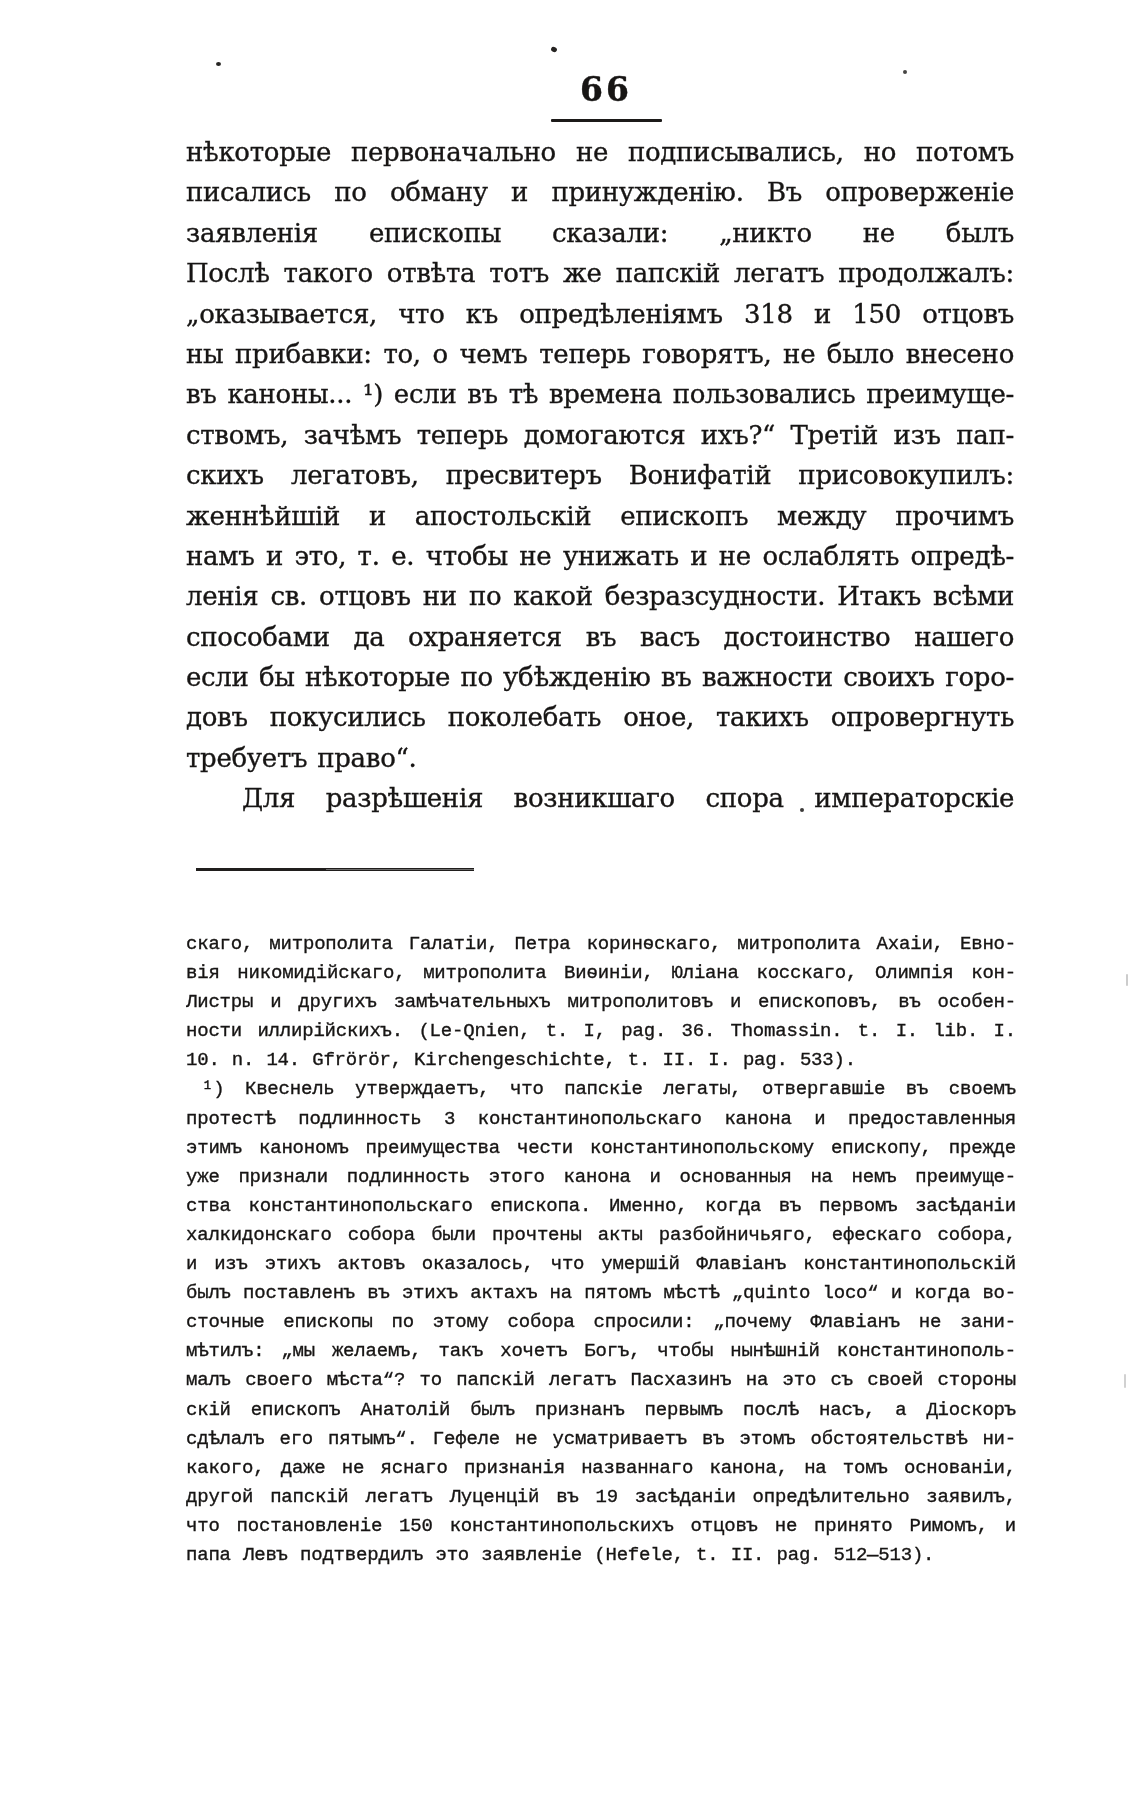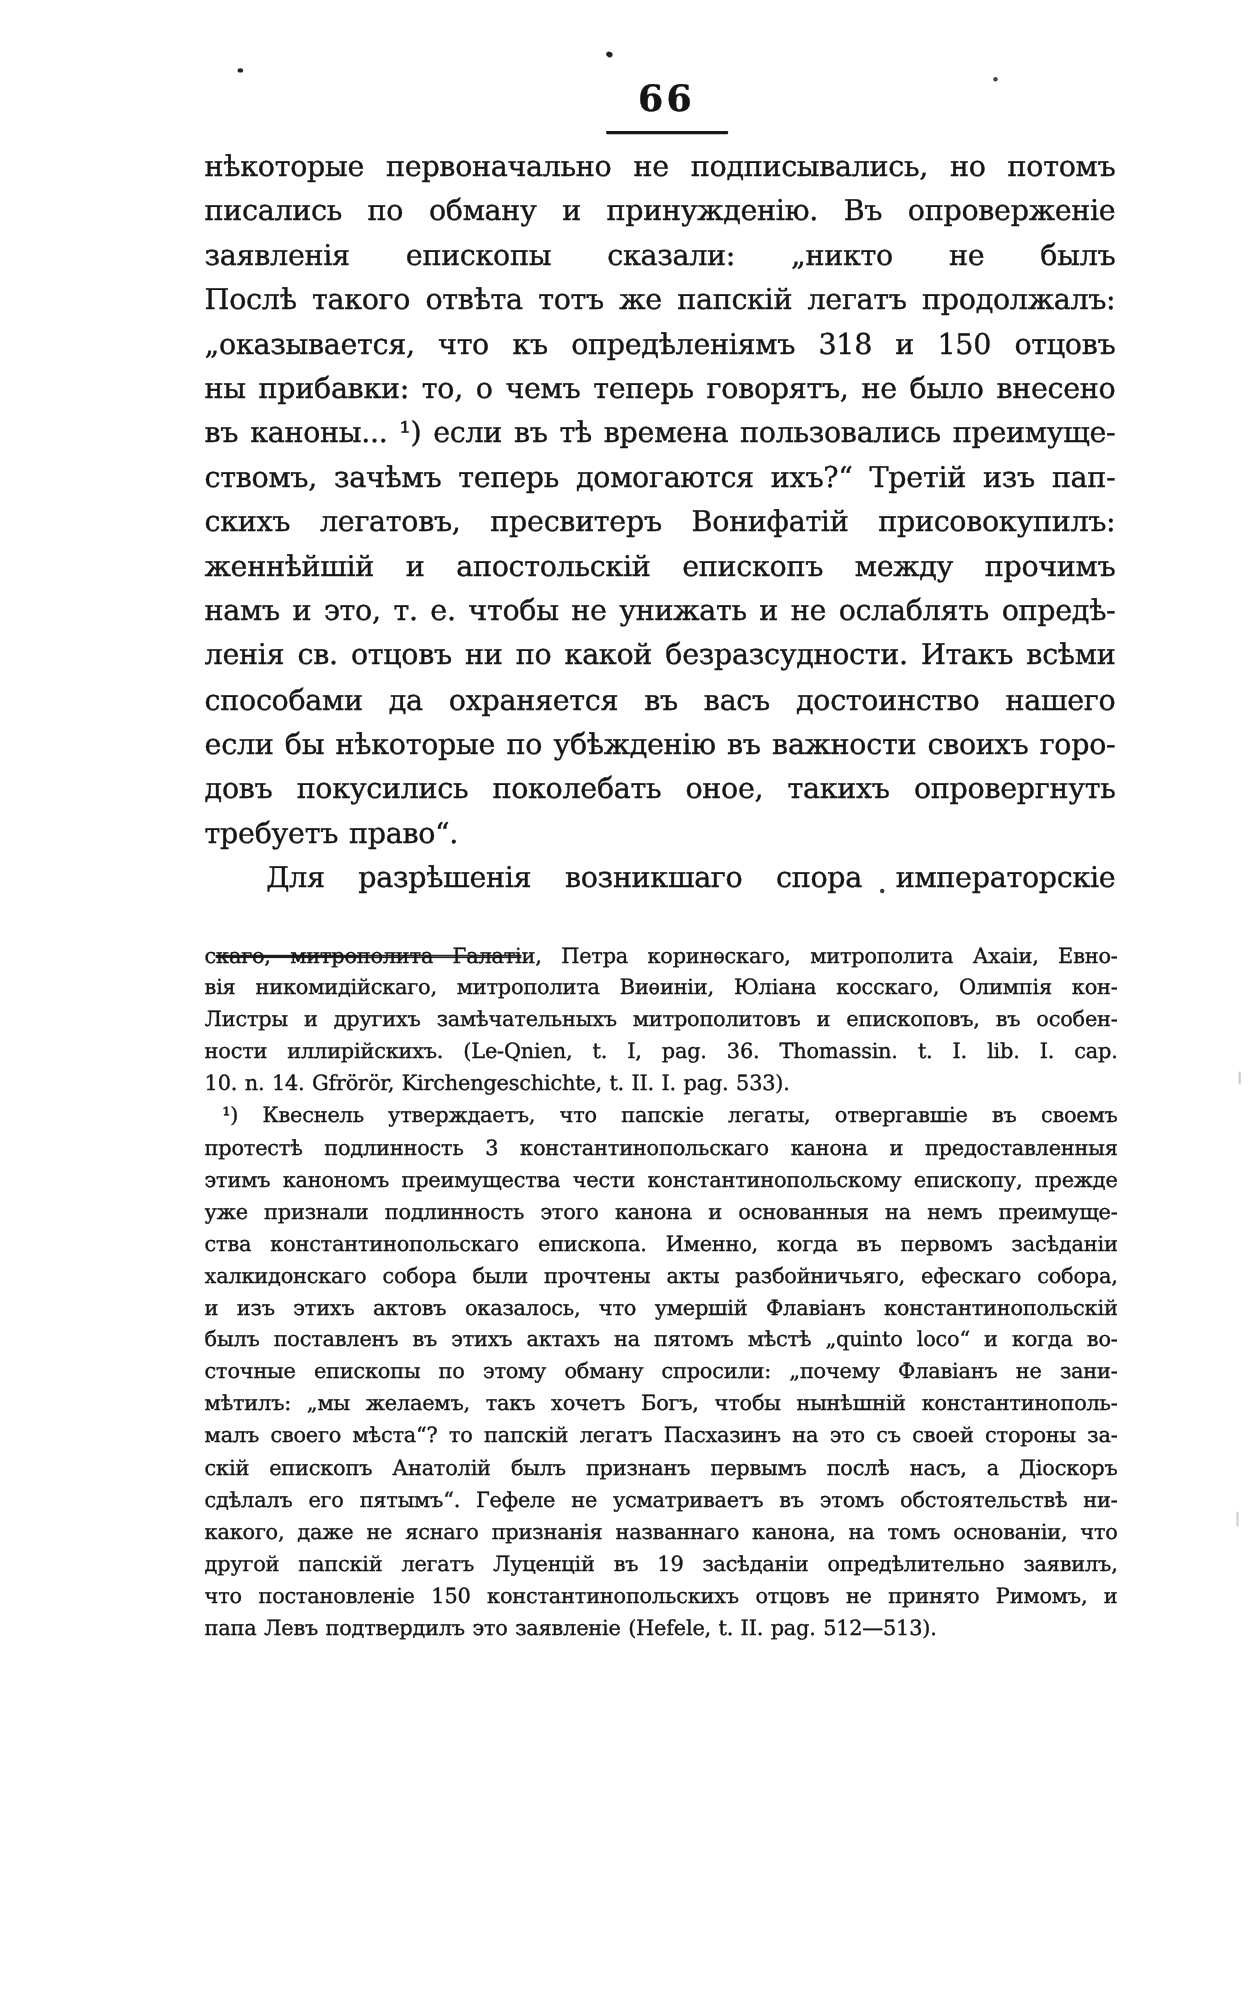--- a/index.html
+++ b/index.html
@@ -66,26 +66,27 @@
     content: "";
     position: absolute;
     left: 130px; top: 1px;
     width: 148px; height: 1px;
     background: #fff;
     opacity: .35;
   }
 
   .footnotes {
     position: absolute;
-    top: 855px;
+    top: 930px;
     left: 186px;
     width: 830px;
     font-size: 19px;
     letter-spacing: -0.2px;
     word-spacing: 1px;
+    font-family: Liberation Mono, monospace;
   }
   .f-line {
     height: 29.1px;
     line-height: 29.1px;
     text-align: justify;
     text-align-last: justify;
     overflow: hidden;
   }
   .f-line.last { text-align-last: left; }
   .findent { text-indent: 16px; }
@@ -134,21 +135,21 @@
     <div class="f-line">ности иллирійскихъ. (Le-Qnien, t. I, pag. 36. Thomassin. t. I. lib. I. cap.</div>
     <div class="f-line last">10. n. 14. Gfrörör, Kirchengeschichte, t. II. I. pag. 533).</div>
     <div class="f-line findent">¹) Квеснель утверждаетъ, что папскіе легаты, отвергавшіе въ своемъ</div>
     <div class="f-line">протестѣ подлинность 3 константинопольскаго канона и предоставленныя</div>
     <div class="f-line">этимъ канономъ преимущества чести константинопольскому епископу, прежде</div>
     <div class="f-line">уже признали подлинность этого канона и основанныя на немъ преимуще-</div>
     <div class="f-line">ства константинопольскаго епископа. Именно, когда въ первомъ засѣданіи</div>
     <div class="f-line">халкидонскаго собора были прочтены акты разбойничьяго, ефескаго собора,</div>
     <div class="f-line">и изъ этихъ актовъ оказалось, что умершій Флавіанъ константинопольскій</div>
     <div class="f-line">былъ поставленъ въ этихъ актахъ на пятомъ мѣстѣ „quinto loco“ и когда во-</div>
-    <div class="f-line">сточные епископы по этому обману спросили: „почему Флавіанъ не зани-</div>
+    <div class="f-line">сточные епископы по этому собора спросили: „почему Флавіанъ не зани-</div>
     <div class="f-line">мѣтилъ: „мы желаемъ, такъ хочетъ Богъ, чтобы нынѣшній константинополь-</div>
     <div class="f-line">малъ своего мѣста“? то папскій легатъ Пасхазинъ на это съ своей стороны за-</div>
     <div class="f-line">скій епископъ Анатолій былъ признанъ первымъ послѣ насъ, а Діоскоръ</div>
     <div class="f-line">сдѣлалъ его пятымъ“. Гефеле не усматриваетъ въ этомъ обстоятельствѣ ни-</div>
     <div class="f-line">какого, даже не яснаго признанія названнаго канона, на томъ основаніи, что</div>
     <div class="f-line">другой папскій легатъ Луценцій въ 19 засѣданіи опредѣлительно заявилъ,</div>
     <div class="f-line">что постановленіе 150 константинопольскихъ отцовъ не принято Римомъ, и</div>
     <div class="f-line last">папа Левъ подтвердилъ это заявленіе (Hefele, t. II. pag. 512—513).</div>
   </section>
 

